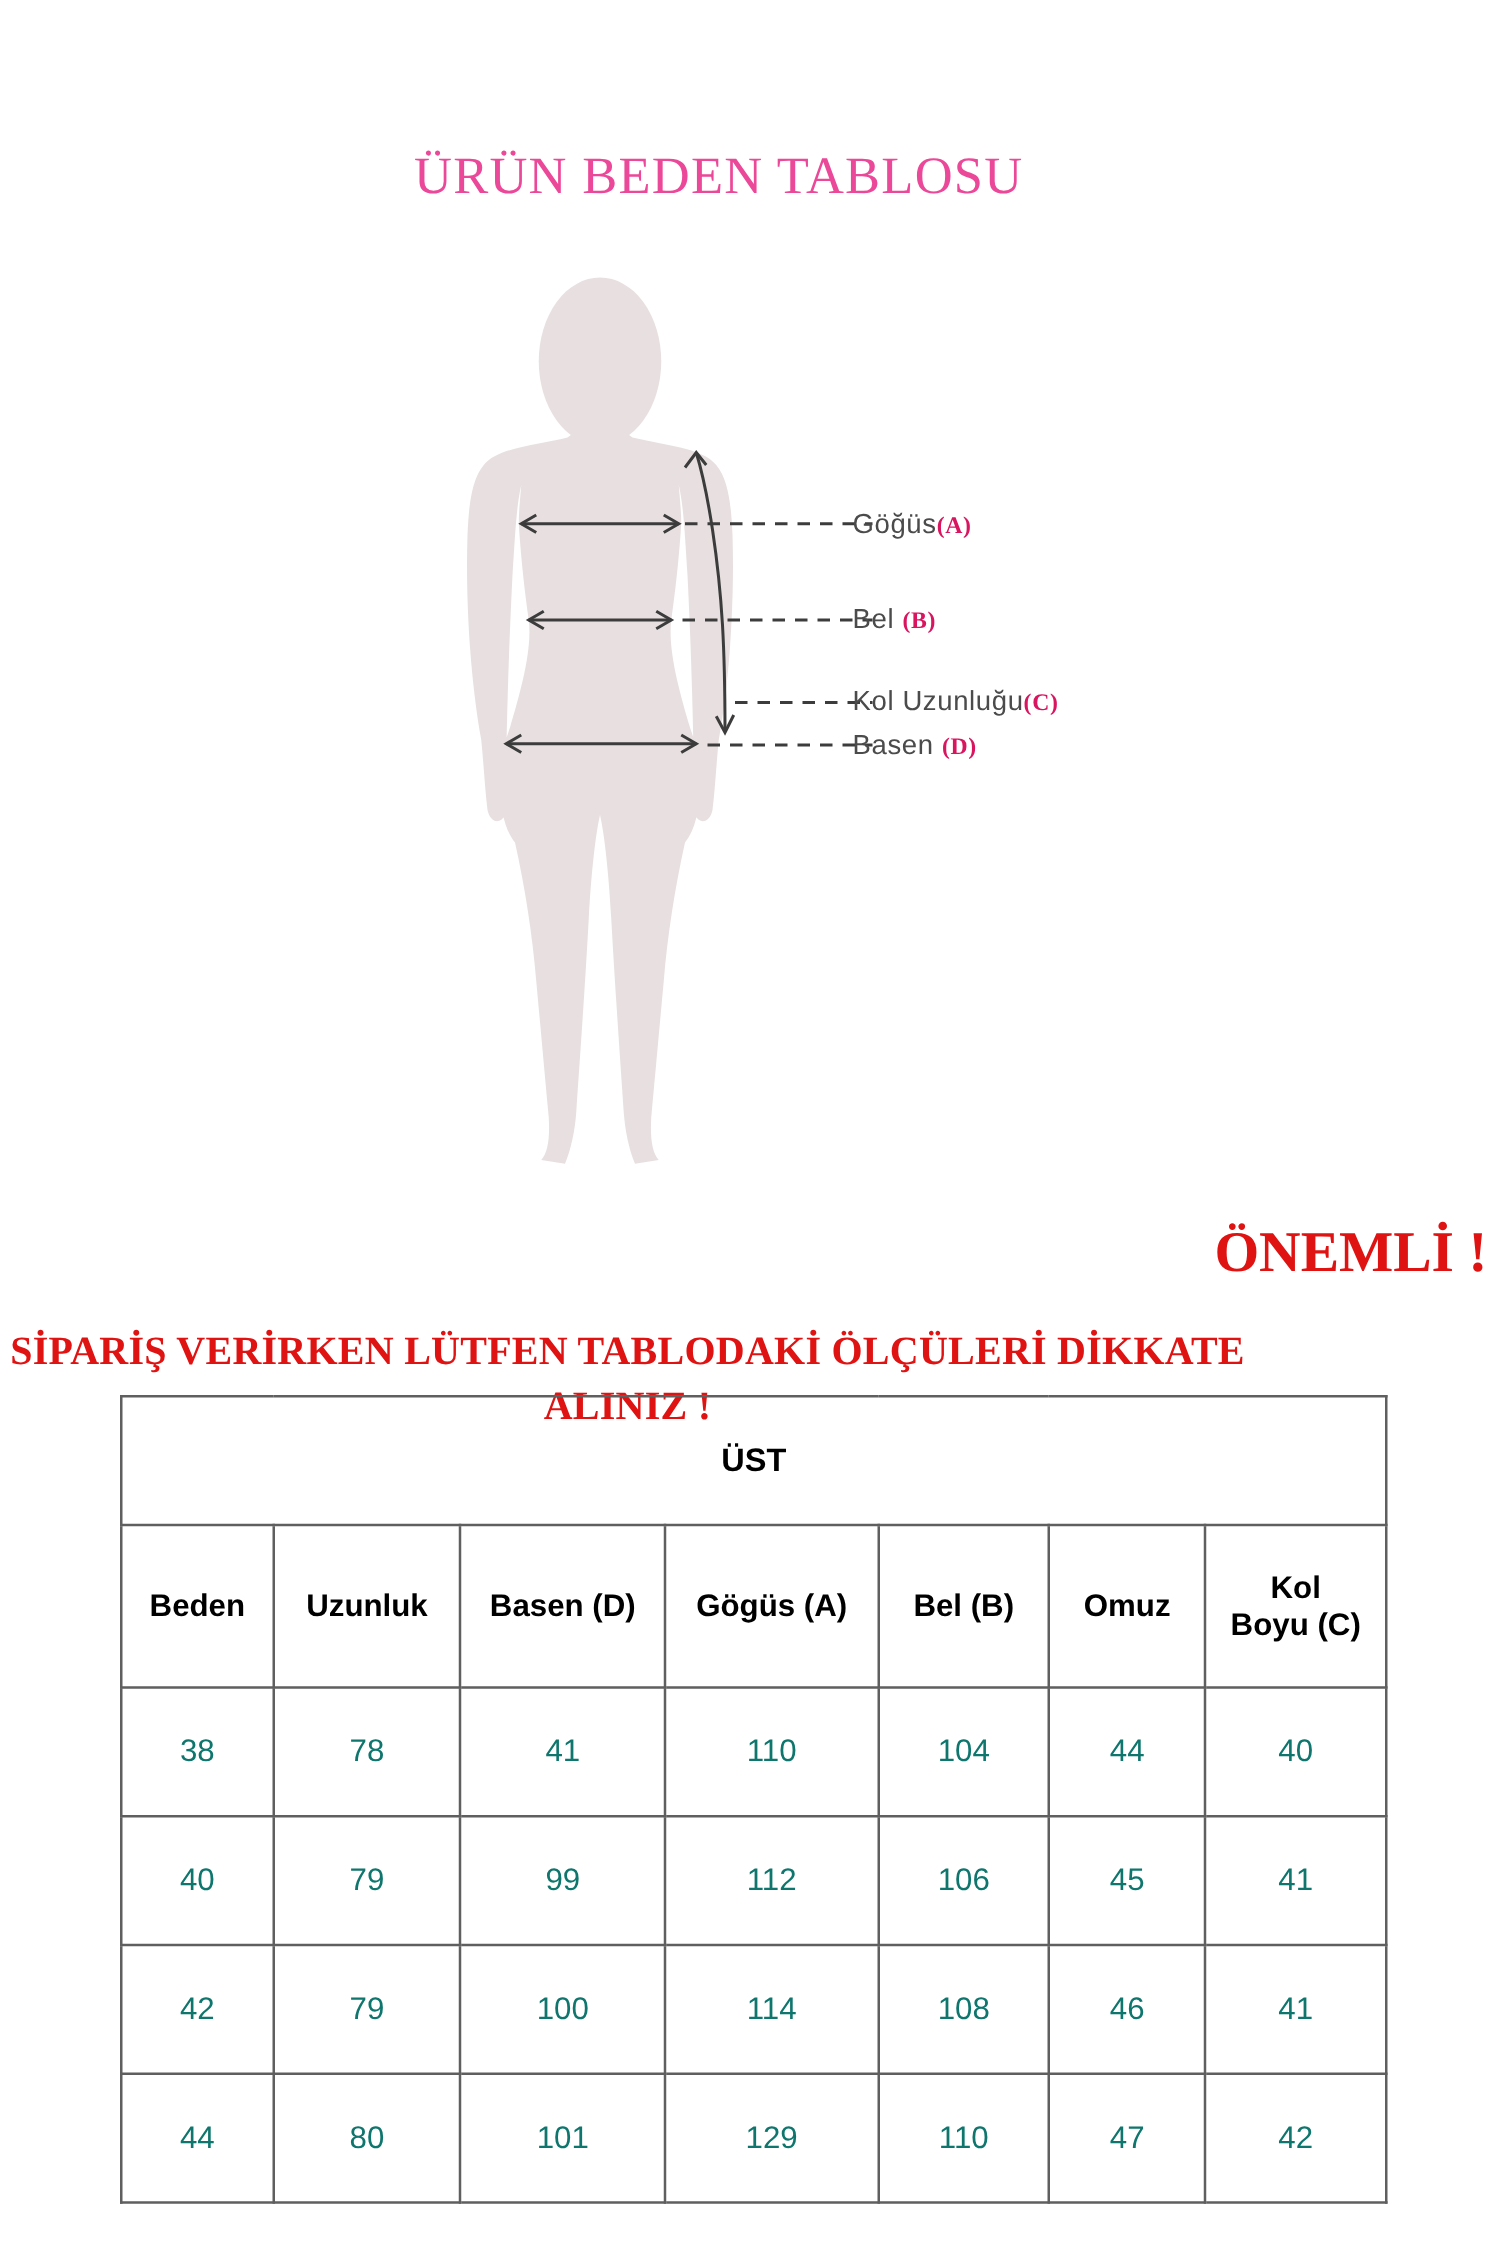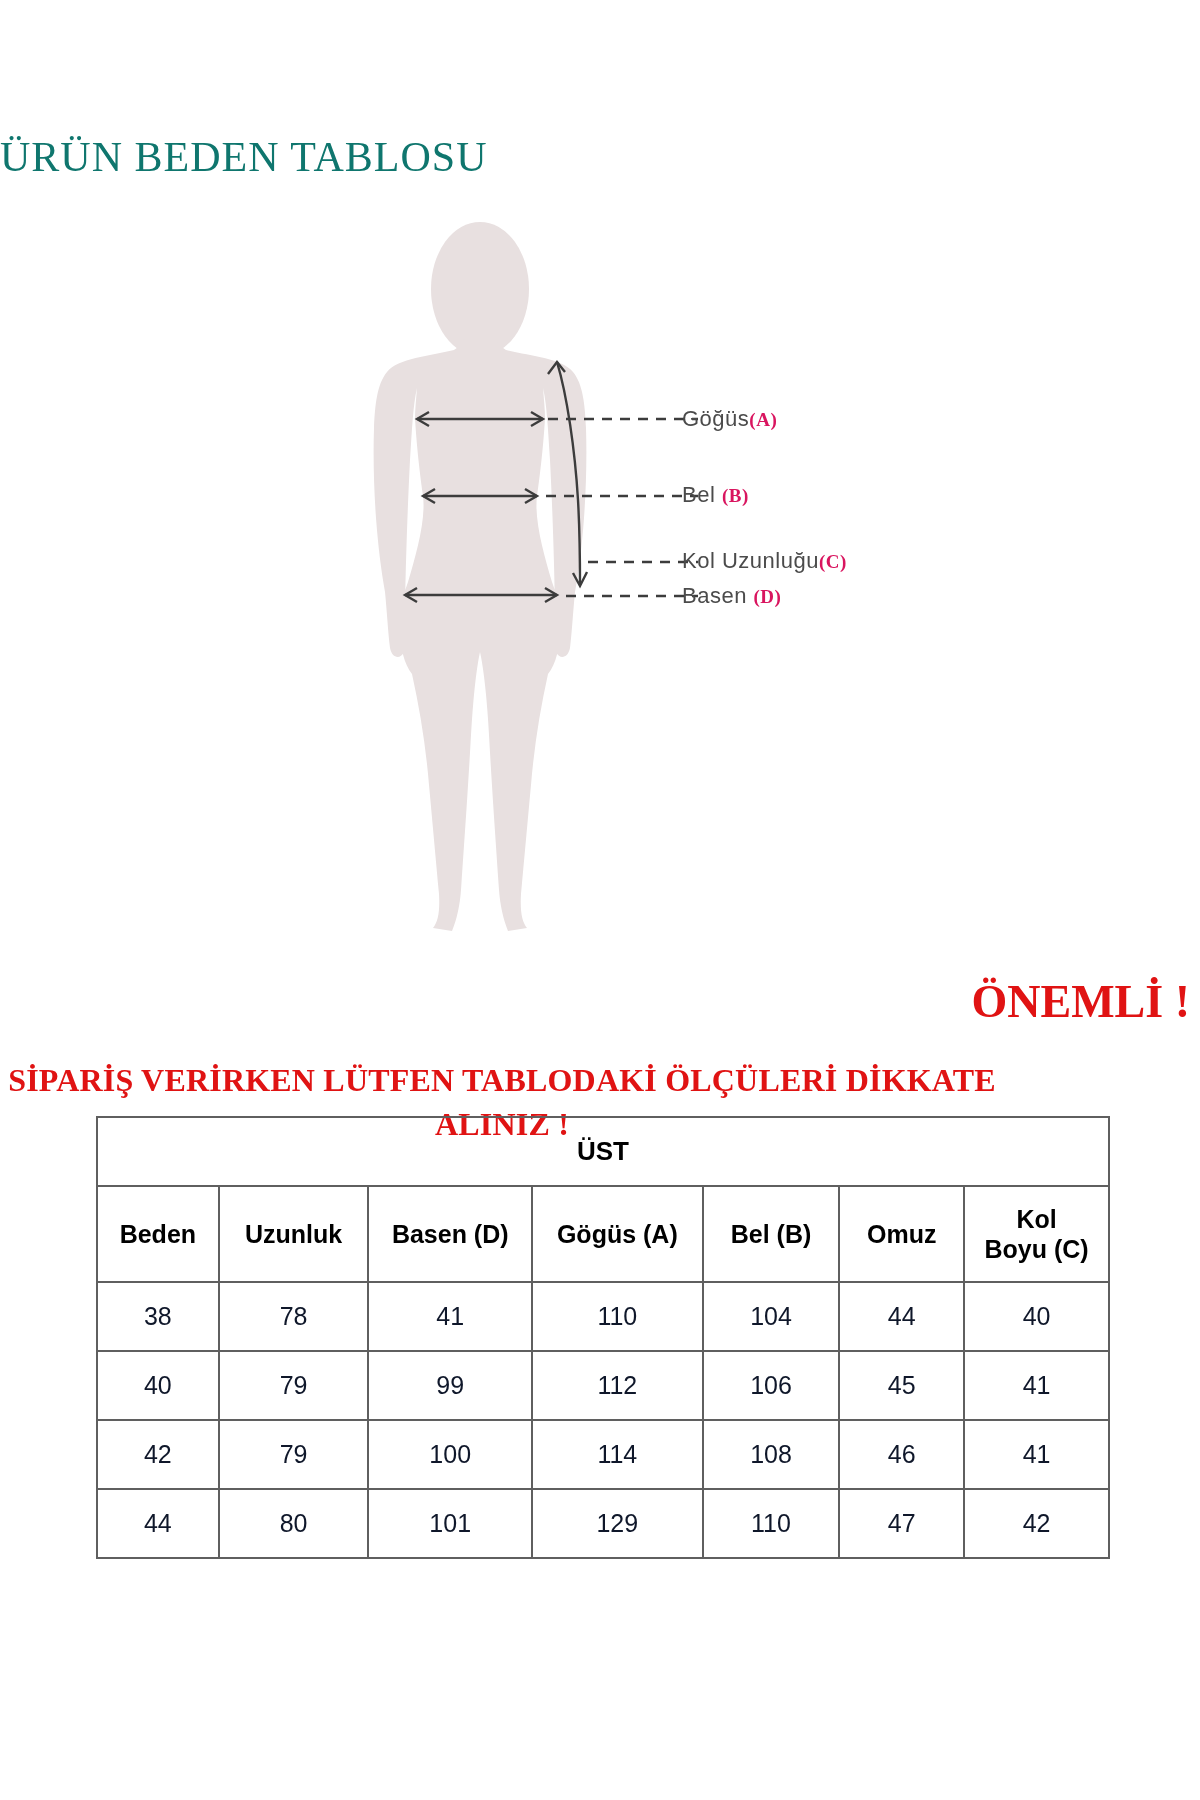--- a/index.html
+++ b/index.html
@@ -1,25 +1,25 @@
 <!DOCTYPE html>
 <html><head>
 <meta charset="utf-8">
 <style>
   html,body{margin:0;padding:0;background:#ffffff;}
   body{
     width:1200px;height:1800px;position:relative;overflow:hidden;
     font-family:"Liberation Sans", sans-serif;
   }
   .page-title{
-    position:absolute;top:132px;left:0;width:1150px;
-    text-align:left;
+    position:absolute;top:116px;left:0;width:1150px;
+    text-align:center;
     font-family:"Liberation Serif", serif;
     font-size:42px;line-height:50px;font-weight:400;
-    color:#0f766e;letter-spacing:1px;
+    color:#ec4899;letter-spacing:1px;
   }
   .figure-svg{position:absolute;left:330px;top:200px;width:640px;height:740px;}
   .mlabel{
     position:absolute;left:682px;height:28px;line-height:28px;
     font-size:22px;color:#4b4b4b;letter-spacing:0.5px;white-space:nowrap;
   }
   .mlabel .mletter{
     font-family:"Liberation Serif", serif;
     font-weight:bold;font-size:19px;color:#d9155f;
   }
@@ -32,25 +32,25 @@
     position:absolute;top:1058px;left:0;width:1004px;text-align:center;
     font-family:"Liberation Serif", serif;font-weight:bold;
     font-size:32px;line-height:44px;color:#e01313;letter-spacing:0.2px;
   }
   table.size-table{
     position:absolute;left:96px;top:1116px;width:1014px;
     border-collapse:collapse;table-layout:fixed;
   }
   table.size-table th, table.size-table td{
     border:2px solid #5f5f5f;text-align:center;vertical-align:middle;
-    padding:0;color:#000;
+    padding:17px;color:#000;
   }
   tr.group-row th{height:67px;font-size:26px;font-weight:bold;}
   tr.header-row th{height:94px;font-size:25px;font-weight:bold;white-space:pre-line;line-height:30px;}
-  tr.data-row td{height:67px;font-size:25px;font-weight:400;color:#0f172a;}
+  tr.data-row td{height:67px;font-size:25px;font-weight:400;color:#0f766e;}
 </style>
 </head>
 <body>
 
 <div class="page-title">ÜRÜN BEDEN TABLOSU</div>
 
 <svg class="figure-svg" viewBox="0 0 640 740" xmlns="http://www.w3.org/2000/svg">
 
   <g>
     <ellipse cx="150" cy="89" rx="49" ry="67" fill="#e8e0e0"></ellipse>

